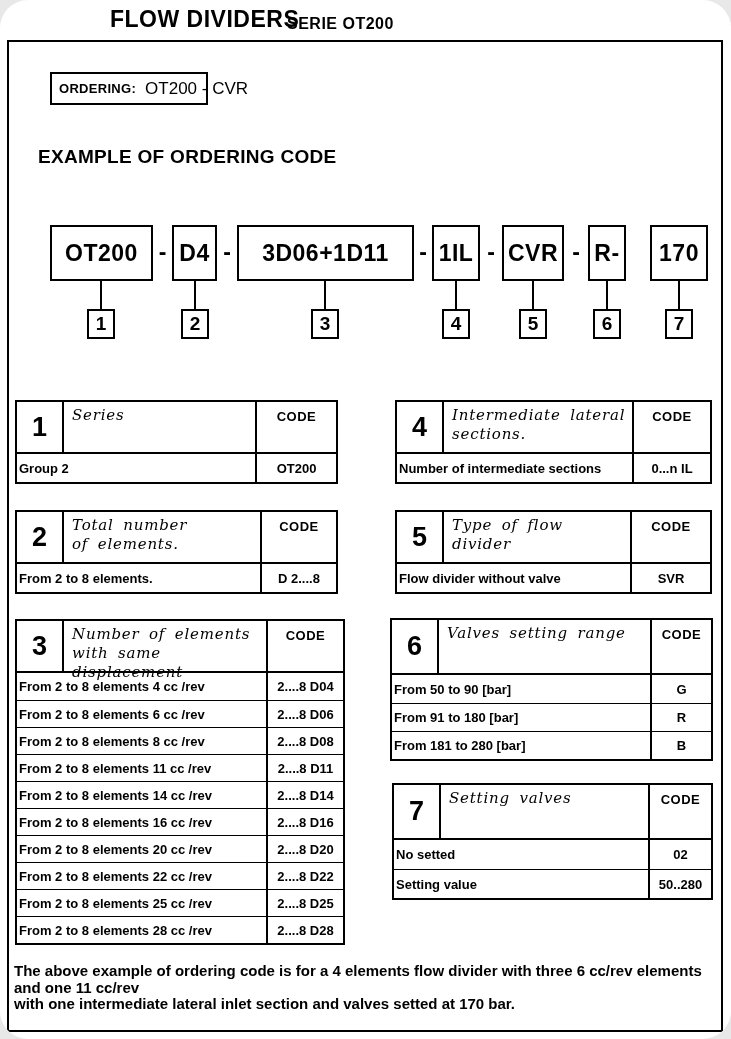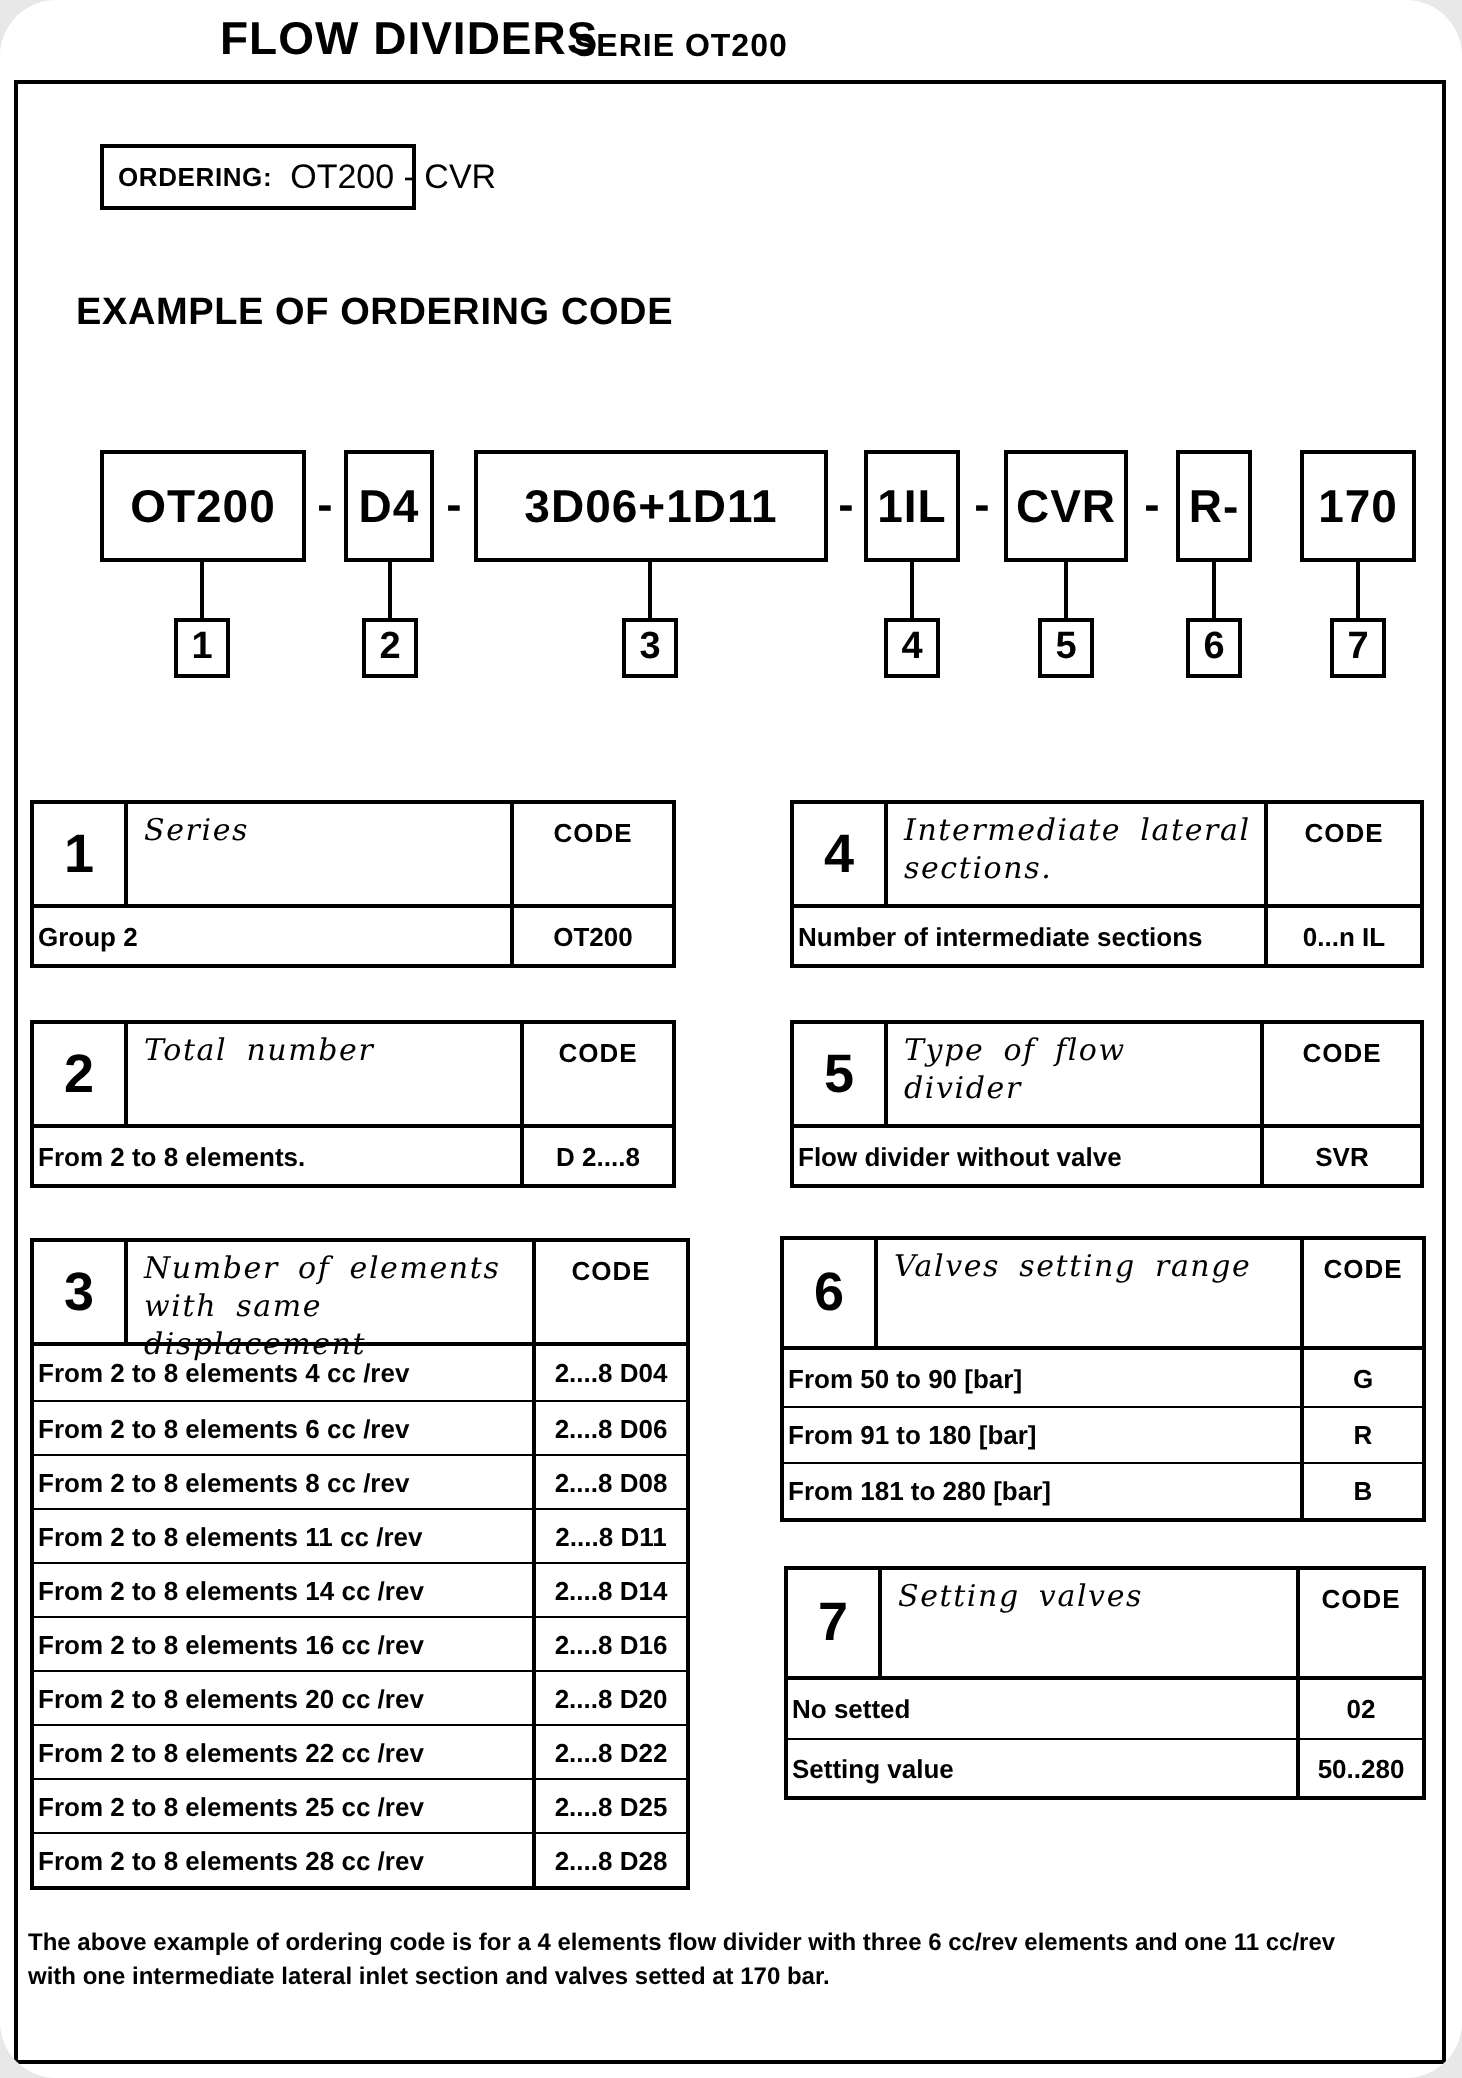--- a/index.html
+++ b/index.html
@@ -73,21 +73,21 @@
     flex:1; display:flex; align-items:center; padding:0 2px 0 2px;
     font-size:13px; font-weight:bold; white-space:nowrap; overflow:hidden;
   }
   .st-code {
     width:var(--cw,80px); flex:none; border-left:2px solid #000;
     display:flex; align-items:center; justify-content:center;
     font-size:13px; font-weight:bold; white-space:nowrap;
   }
   .footnote {
     position:absolute; left:14px; top:963px; width:706px;
-    font-size:12px; font-weight:bold; line-height:16.5px;
+    font-size:15px; font-weight:bold; line-height:16.5px;
   }
 </style>
 </head>
 <body>
 
 <div class="page">
 
   <div class="doc-title">FLOW DIVIDERS</div>
   <div class="doc-series">SERIE OT200</div>
 
@@ -156,20 +156,21 @@
       <div class="st-label">Number of intermediate sections</div>
       <div class="st-code">0...n IL</div>
     </div>
   </div>
 
   <div class="spec-table" style="left:15px;top:510px;width:323px;--cw:76px;--hh:52px;--rh:28px">
     <div class="st-header">
       <div class="st-num">2</div>
       <div class="st-title">
         <div>Total number</div>
+        <div>of elements.</div>
       </div>
       <div class="st-code-h">CODE</div>
     </div>
     <div class="st-row">
       <div class="st-label">From 2 to 8 elements.</div>
       <div class="st-code">D 2....8</div>
     </div>
   </div>
 
   <div class="spec-table" style="left:395px;top:510px;width:317px;--cw:80px;--hh:52px;--rh:28px">

